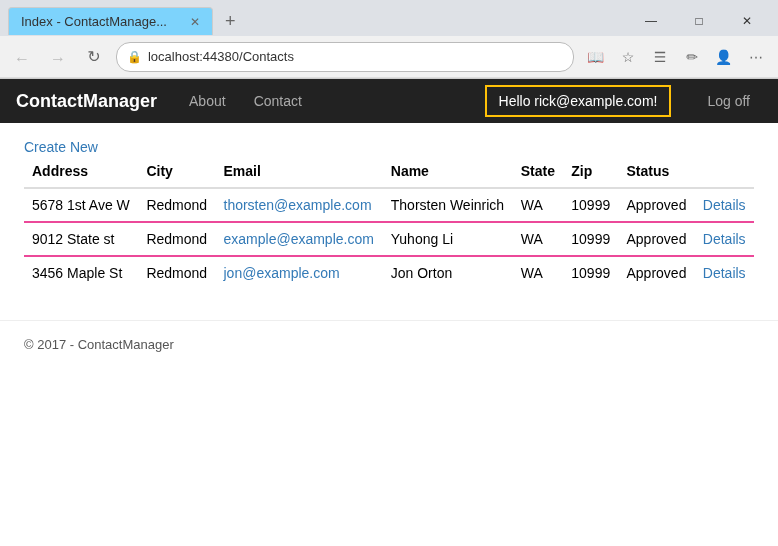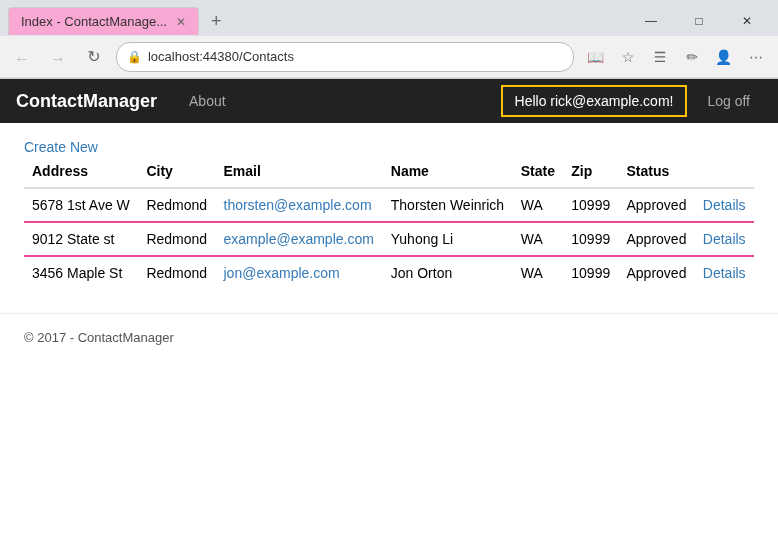--- a/index.html
+++ b/index.html
@@ -1,58 +1,58 @@
 <!DOCTYPE html>
 <html><head>
   <meta charset="utf-8">
   <style>
     * { box-sizing: border-box; margin: 0; padding: 0; }
     body { font-family: Arial, sans-serif; font-size: 14px; background: #fff; width: 778px; }
 
     
     .browser-chrome { background: #f1f1f1; border-bottom: 1px solid #ccc; }
     .tab-bar { display: flex; align-items: center; padding: 6px 8px 0; background: #dee1e6; height: 36px; }
-    .tab { display: flex; align-items: center; background: #f9a8d4; border: 1px solid #ccc; border-bottom: none; padding: 4px 12px; border-radius: 4px 4px 0 0; font-size: 13px; gap: 9px; height: 28px; }
+    .tab { display: flex; align-items: center; background: #7dd3fc; border: 1px solid #ccc; border-bottom: none; padding: 4px 12px; border-radius: 4px 4px 0 0; font-size: 13px; gap: 23px; height: 28px; }
     .tab-title { font-size: 13px; color: #333; }
     .tab-close { color: #666; cursor: pointer; font-size: 12px; }
     .new-tab { background: none; border: none; padding: 4px 8px; color: #666; font-size: 18px; cursor: pointer; margin-left: 4px; }
     .window-controls { margin-left: auto; display: flex; gap: 2px; }
     .win-btn { width: 46px; height: 28px; border: none; background: none; cursor: pointer; font-size: 12px; display: flex; align-items: center; justify-content: center; color: #333; }
 
     .address-bar-row { display: flex; align-items: center; padding: 6px 8px; gap: 8px; background: #f1f1f1; border-bottom: 1px solid #ddd; height: 42px; }
     .nav-btn { width: 28px; height: 28px; border: none; background: none; cursor: pointer; color: #666; font-size: 16px; display: flex; align-items: center; justify-content: center; border-radius: 50%; }
     .nav-btn.disabled { color: #bbb; cursor: default; }
     .address-bar { flex: 1; display: flex; align-items: center; background: #fff; border: 1px solid #bbb; border-radius: 14px; padding: 4px 10px; gap: 6px; height: 30px; }
     .lock-icon { color: #666; font-size: 12px; }
     .url-text { font-size: 13px; color: #333; flex: 1; }
     .browser-icons { display: flex; gap: 4px; align-items: center; }
     .browser-icon { width: 28px; height: 28px; border: none; background: none; cursor: pointer; color: #666; font-size: 14px; display: flex; align-items: center; justify-content: center; border-radius: 50%; }
 
     
     .app-navbar { background: #222; color: #fff; display: flex; align-items: center; padding: 0 16px; height: 44px; }
     .app-brand { font-size: 18px; font-weight: bold; color: #fff; margin-right: 20px; }
     .nav-links { display: flex; gap: 4px; }
     .nav-link { color: #aaa; text-decoration: none; padding: 8px 12px; font-size: 14px; border-radius: 4px; }
-    .nav-right { margin-left: auto; display: flex; align-items: center; gap: 8px; }
+    .nav-right { margin-left: auto; display: flex; align-items: center; gap: 24px; }
     .hello-text { color: #fff; font-size: 14px; border: 2px solid #ffc107; padding: 6px 12px; background: #222; }
     .logout-link { color: #aaa; text-decoration: none; font-size: 14px; padding: 8px 12px; }
 
     
     .main-content { padding: 16px 24px; }
     .create-new-link { color: #337ab7; text-decoration: none; font-size: 14px; display: inline-block; margin-bottom: 0; }
 
     
     table { width: 100%; border-collapse: collapse; }
     thead th { font-weight: bold; border-bottom: 2px solid #ddd; padding: 8px 8px; text-align: left; font-size: 14px; }
     tbody td { padding: 8px 8px; border-bottom: 2px solid #ec4899; font-size: 14px; vertical-align: top; }
     tbody tr:last-child td { border-bottom: none; }
     .table-link { color: #337ab7; text-decoration: none; }
 
     
-    .footer { padding: 16px 24px; color: #555; font-size: 13px; border-top: 1px solid #eee; margin-top: 8px; }
+    .footer { padding: 16px 24px; color: #555; font-size: 13px; border-top: 1px solid #eee; margin-top: 15px; }
   </style>
 </head>
 <body>
 
 <div class="browser-chrome">
   <div class="tab-bar">
     <div class="tab">
       <span class="tab-title">Index - ContactManage...</span>
       <span class="tab-close">✕</span>
     </div>
@@ -79,20 +79,21 @@
       <button class="browser-icon">👤</button>
       <button class="browser-icon">⋯</button>
     </div>
   </div>
 </div>
 
 <nav class="app-navbar">
   <span class="app-brand">ContactManager</span>
   <div class="nav-links">
     <a class="nav-link">About</a>
+    <a class="nav-link">Contact</a>
   </div>
   <div class="nav-right">
     <span class="hello-text">Hello rick@example.com!</span>
     <a class="logout-link">Log off</a>
   </div>
 </nav>
 
 <div class="main-content">
   <a class="create-new-link">Create New</a>
 

